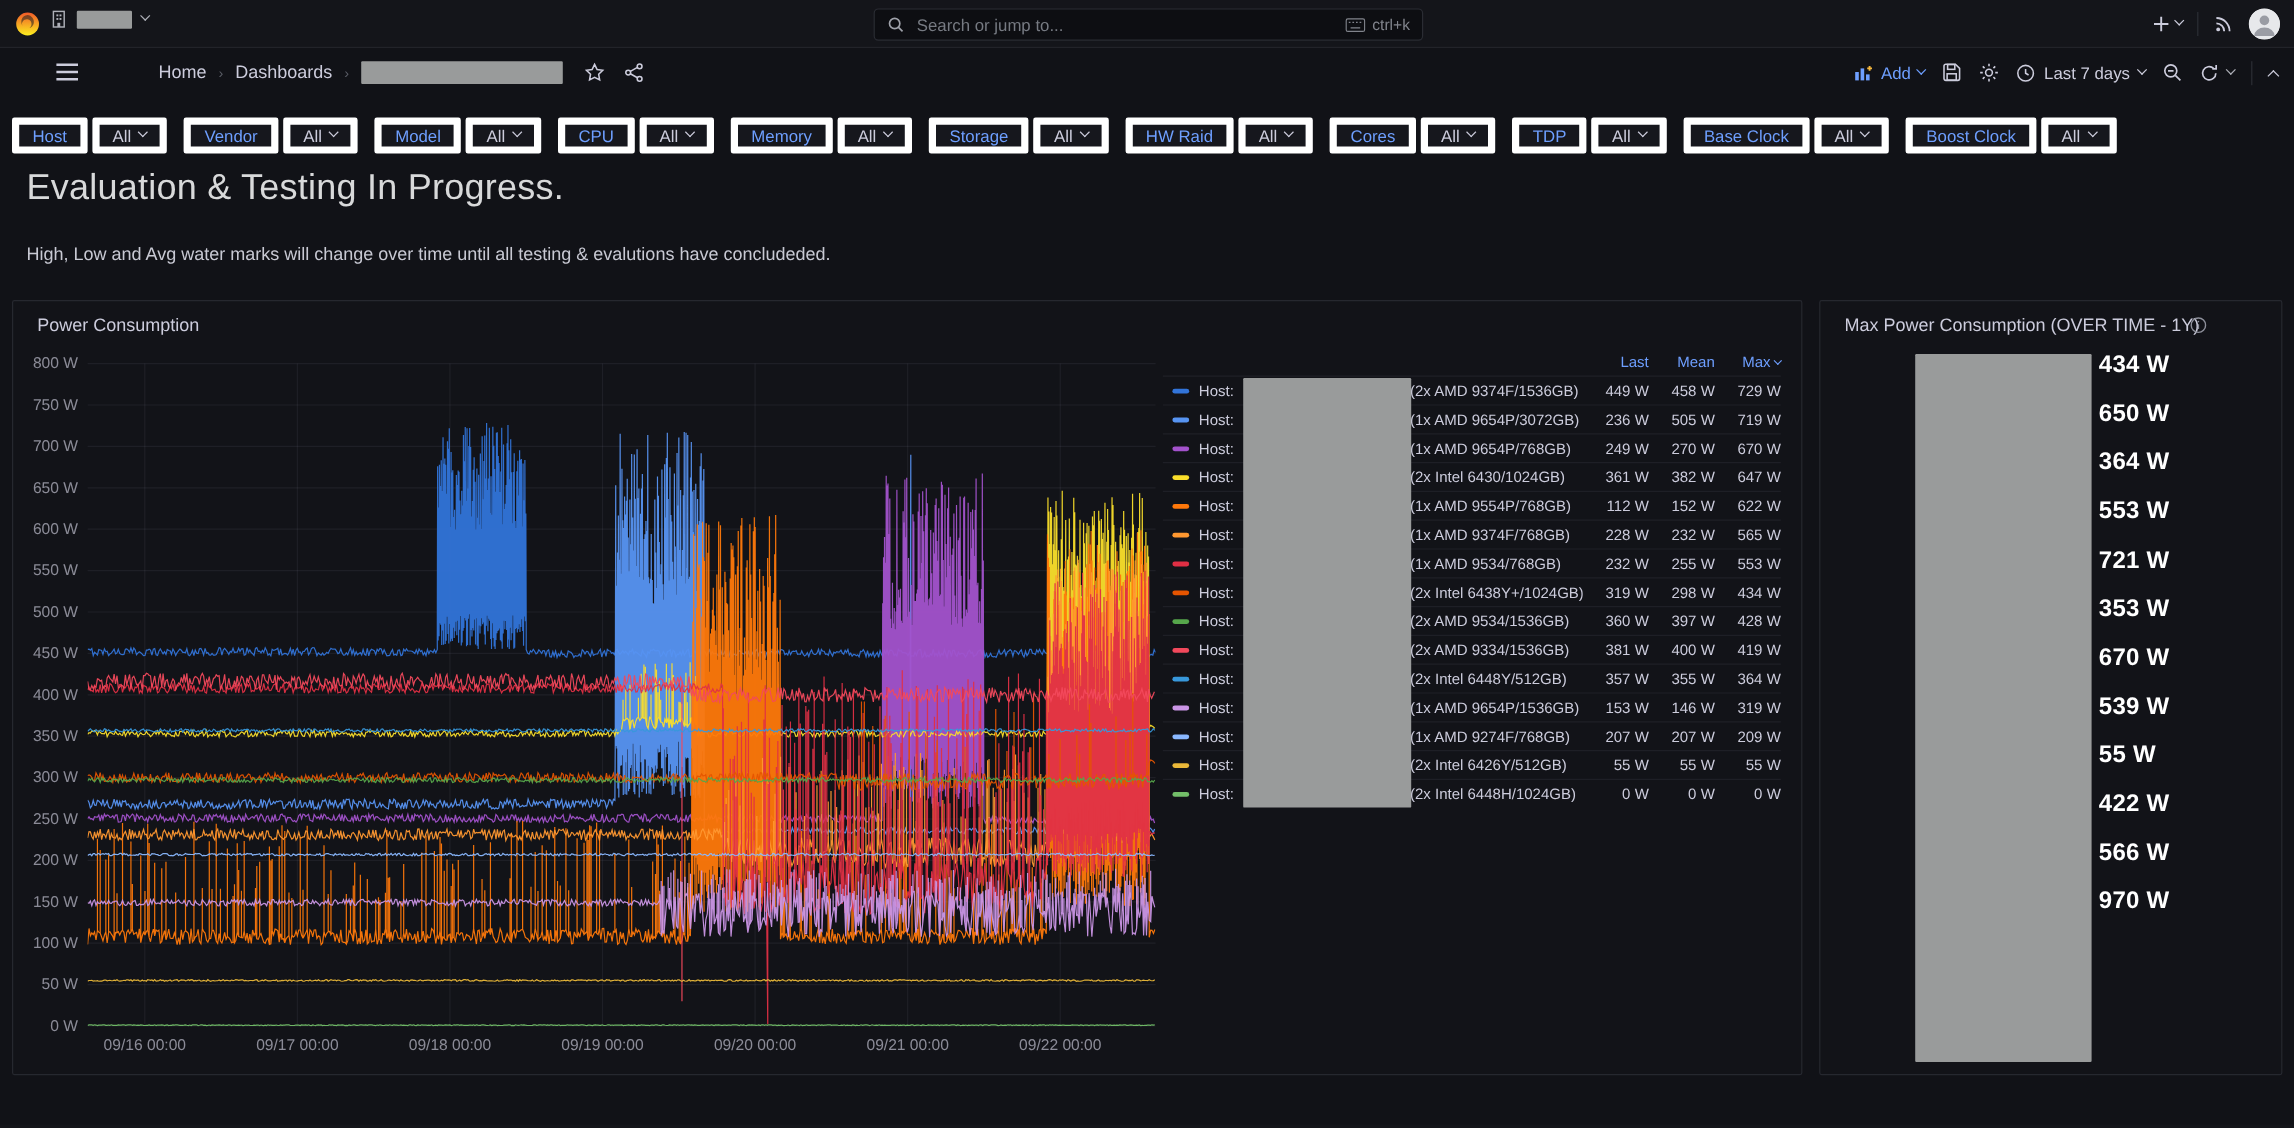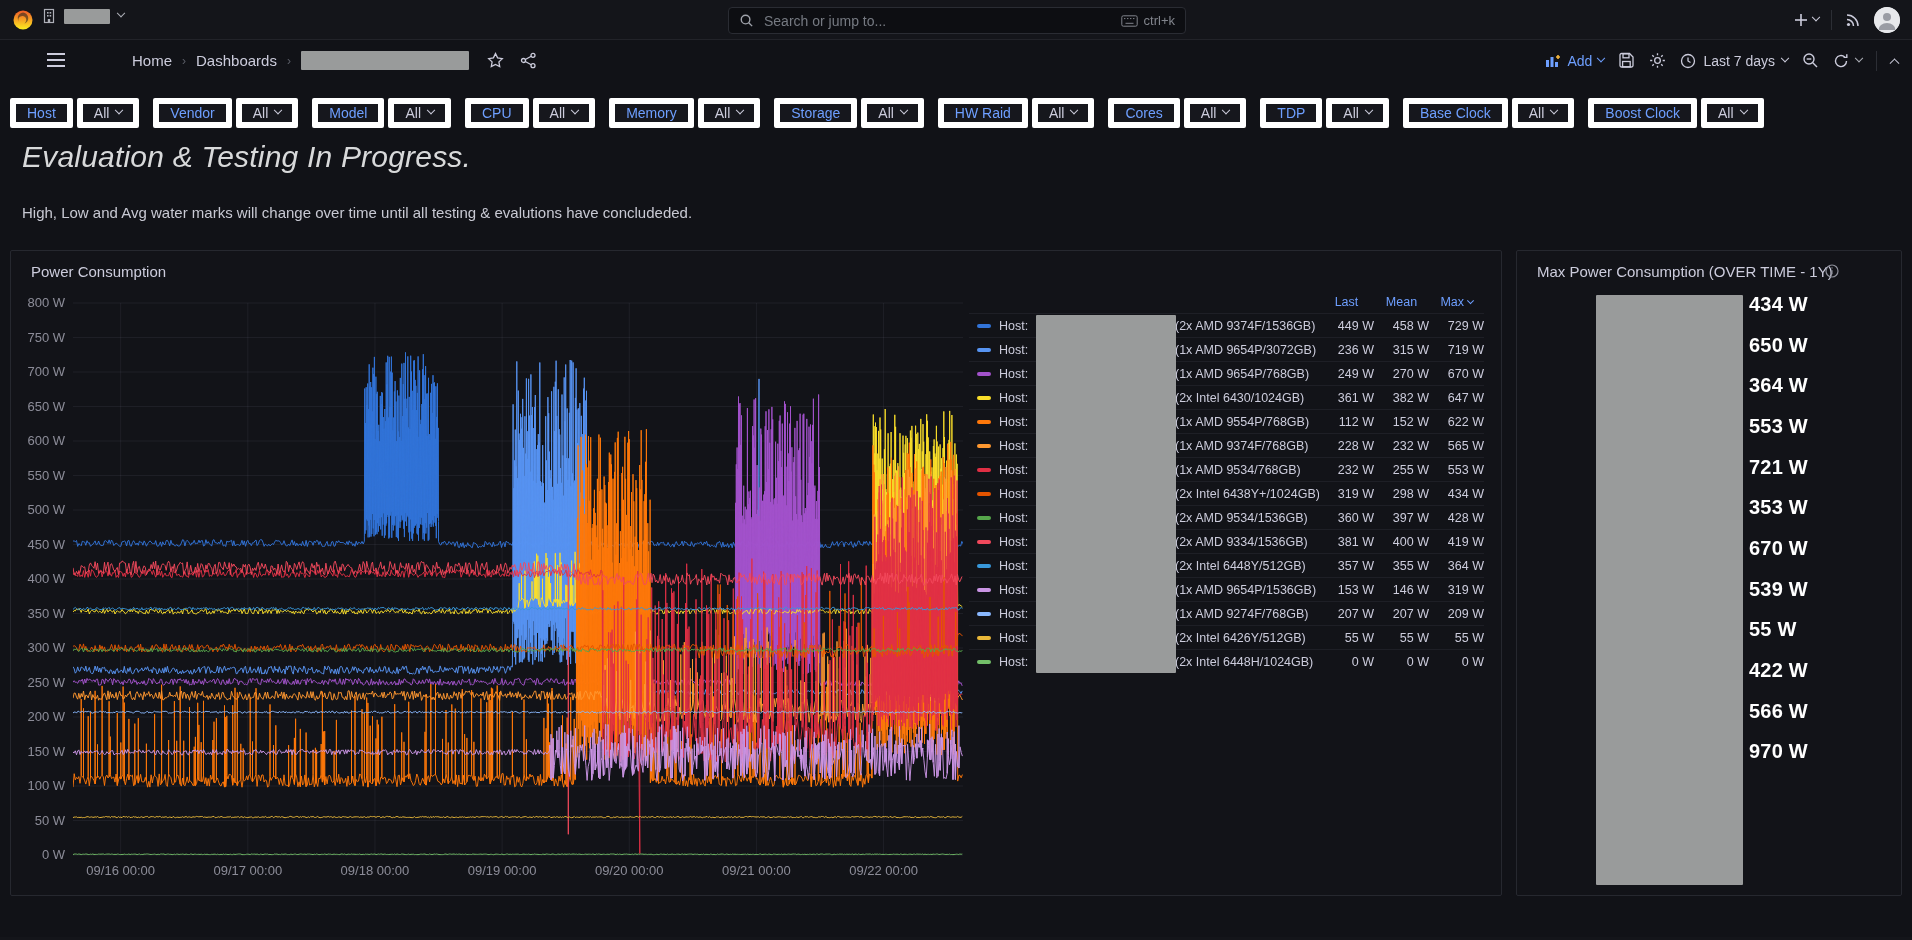--- a/index.html
+++ b/index.html
@@ -41,33 +41,33 @@
   
   #filters { position:absolute; left:10px; top:98px; display:flex; gap:14px; }
   .vpair { display:flex; gap:4px; }
   .vbox { height:30px; display:flex; align-items:center; gap:7px; padding:0 11px;
     background:#16171d; border:6px solid #ffffff; border-radius:2px; font-size:14px; color:#ccccdc; }
   .vbox.vlabel { color:#6e9fff; }
   .chev { width:8px; height:8px; border-right:1.6px solid currentColor; border-bottom:1.6px solid currentColor;
     transform:rotate(45deg) translate(-2px,-2px); display:inline-block; }
 
   
-  #banner-title { position:absolute; left:22px; top:140px; font-size:30px; font-weight:500; color:#d8d9da; letter-spacing:0.2px;font-style:italic; }
+  #banner-title { position:absolute; left:22px; top:140px; font-size:30px; font-weight:500; color:#d8d9da; letter-spacing:0.2px; }
   #banner-sub { position:absolute; left:22px; top:204px; font-size:15px; color:#c8c9d3; }
 
   
   .panel { position:absolute; background:#121318; border:1px solid #26282f; border-radius:2px; }
   #power-panel { left:10px; top:250px; width:1492px; height:646px; }
   #max-panel { left:1516px; top:250px; width:386px; height:646px; }
   .panel-title { position:absolute; left:20px; top:12px; font-size:15px; font-weight:500; color:#ccccdc; }
 
   
   #legend { position:absolute; left:958px; top:40px; width:524px; font-size:12.5px; }
   .lg-header { display:flex; height:22px; align-items:center; }
-  .lg-cell { width:55px; text-align:center; color:#6e9fff; font-weight:500; }
+  .lg-cell { width:55px; text-align:right; color:#6e9fff; font-weight:500; }
   .lg-row { display:flex; align-items:center; height:24px; border-top:1px solid rgba(204,204,220,0.07); }
   .lg-swatch { width:14px; height:4px; border-radius:2px; margin-left:8px; flex:none; }
   .lg-host { margin-left:8px; width:36px; flex:none; color:#ccccdc; }
   .lg-gap { width:140px; flex:none; }
   .lg-spec { flex:1; white-space:nowrap; overflow:hidden; color:#ccccdc; }
   .lg-val { width:55px; text-align:right; color:#ccccdc; flex:none; }
   #legend-redact { position:absolute; left:67px; top:24px; width:140px; height:358px; background:#999b9b; }
   #legend { padding-right:9px; }
 
   
@@ -388,21 +388,21 @@
           <span class="lg-val">449 W</span>
           <span class="lg-val">458 W</span>
           <span class="lg-val">729 W</span>
         </div>
         <div class="lg-row">
           <span class="lg-swatch" style="background: rgb(87, 148, 242);"></span>
           <span class="lg-host">Host:</span>
           <span class="lg-gap"></span>
           <span class="lg-spec">(1x AMD 9654P/3072GB)</span>
           <span class="lg-val">236 W</span>
-          <span class="lg-val">315 W</span>
+          <span class="lg-val">505 W</span>
           <span class="lg-val">719 W</span>
         </div>
         <div class="lg-row">
           <span class="lg-swatch" style="background: rgb(163, 82, 204);"></span>
           <span class="lg-host">Host:</span>
           <span class="lg-gap"></span>
           <span class="lg-spec">(1x AMD 9654P/768GB)</span>
           <span class="lg-val">249 W</span>
           <span class="lg-val">270 W</span>
           <span class="lg-val">670 W</span>

